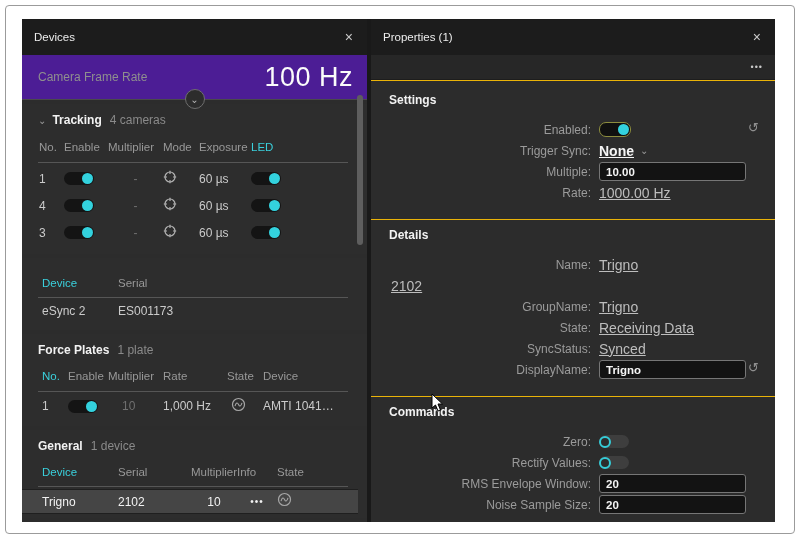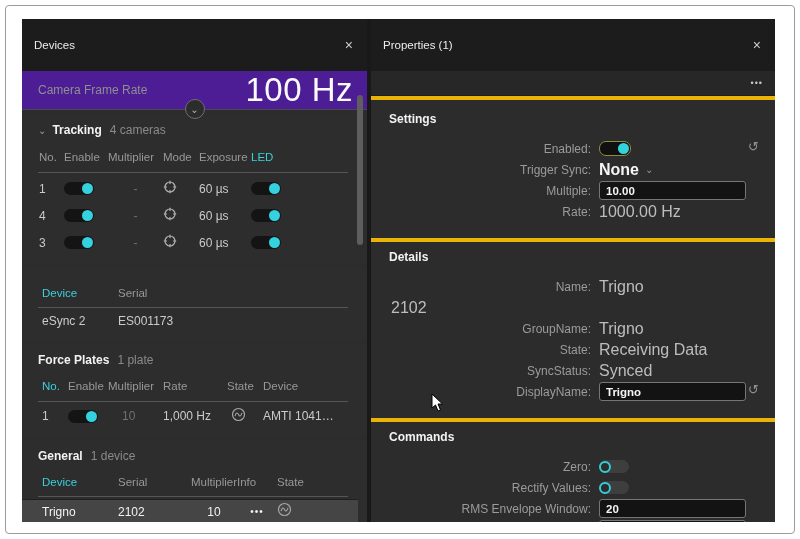--- a/index.html
+++ b/index.html
@@ -8,28 +8,28 @@
   .outer-frame{position:absolute;left:5px;top:5px;width:788px;height:527px;
     border:1px solid #9b9b9b;border-radius:4px;background:#fff;}
   .app{position:absolute;left:22px;top:19px;width:753px;height:503px;background:#1f1f1f;display:flex;}
 
   
   .panel{background:#2c2c2c;display:flex;flex-direction:column;overflow:hidden;}
   .panel-left{width:345px;position:relative;}
   .panel-split{width:4px;background:#191919;}
   .panel-right{width:404px;position:relative;}
   .panel-header{height:28px;flex:0 0 28px;background:#1c1c1c;color:#ececec;font-size:11.5px;
-    display:flex;align-items:center;padding:12px 12px;justify-content:space-between;}
+    display:flex;align-items:center;padding:4px 12px;justify-content:space-between;}
   .close-x{color:#cdcdcd;font-size:14px;line-height:1;cursor:default;padding:0 2px;}
 
   
   .framerate{height:50px;display:flex;align-items:center;justify-content:space-between;
     padding:0 14px 0 16px;border-bottom:1px solid #4a4a4a;position:relative;background:#4c1d95;}
   .framerate-label{color:#8f8f8f;font-size:12px;}
-  .framerate-value{color:#fbfbfb;font-size:33px;letter-spacing:.5px;}
+  .framerate-value{color:#fbfbfb;font-size:27px;letter-spacing:.5px;}
   .expander{position:absolute;left:50%;bottom:-10px;transform:translateX(-50%);
     width:18px;height:18px;border-radius:50%;border:1px solid #6e6e6e;background:#2c2c2c;
     color:#b5b5b5;font-size:10px;display:flex;align-items:center;justify-content:center;z-index:3;}
   .section{background:#2d2d2d;margin-top:4px;padding:9px 9px 8px 0;}
   .section-title{padding:0 0 2px 16px;font-size:12px;}
   .section-title b{color:#f2f2f2;font-weight:bold;}
   .section-title .count{color:#8a8a8a;margin-left:8px;font-weight:normal;}
   .section-title .tw{color:#9a9a9a;font-size:10px;margin-right:6px;}
   .thead{color:#989898;font-size:11.5px;}
   .thead .sorted{color:#3ad0dc;}
@@ -52,26 +52,26 @@
   .toggle{position:relative;width:30px;height:13px;border-radius:7px;background:#141414;display:inline-block;}
   .toggle .knob{position:absolute;top:1px;width:11px;height:11px;border-radius:50%;background:#33d2de;}
   .toggle.on .knob{right:1px;}
   .toggle.mod{border:1px solid #8d8d3e;background:#101010;}
   .toggle.off{background:#3e3e3e;}
   .toggle.off .knob{left:0;top:0.5px;width:8px;height:8px;background:#2c2c2c;border:2px solid #35ccd8;}
 
   
   .ptoolbar{height:24px;flex:0 0 24px;background:#272727;border-bottom:1px solid #1d1d1d;
     display:flex;align-items:center;justify-content:flex-end;padding:0 12px;color:#c9c9c9;font-size:11px;letter-spacing:1px;}
-  .psection{padding:8px 0 10px 0;border-top:4px solid #eab308;background:#2c2c2c;}
+  .psection{padding:8px 0 10px 0;border-top:1px solid #eab308;background:#2c2c2c;}
   .psection:first-of-type{border-top:none;}
   .psection-title{color:#f2f2f2;font-weight:bold;font-size:12px;padding-left:18px;margin-bottom:6px;}
   .prow{display:flex;align-items:center;height:21px;position:relative;margin-left:20px;}
   .prow-label{width:200px;text-align:right;padding-right:8px;color:#9b9b9b;font-size:12px;flex:0 0 200px;}
-  .prow-value{color:#bdbdbd;font-size:16px;}
+  .prow-value{color:#bdbdbd;font-size:14px;text-decoration:underline;}
   .prow-value.strong{color:#f5f5f5;font-weight:bold;}
   .ddl-chevron{color:#9a9a9a;font-size:10px;margin-left:6px;}
   .pinput{width:133px;height:15px;background:#131313;border:1px solid #767676;border-radius:3px;
     color:#f5f5f5;font-weight:bold;font-size:11.5px;padding:1px 6px;font-family:"Liberation Sans",sans-serif;outline:none;}
   .reset-btn{position:absolute;right:16px;top:2px;color:#8f8f8f;font-size:13px;line-height:1;}
   .spacer6{height:6px;}
 
   .icon-svg{display:inline-block;vertical-align:middle;}
 
   

